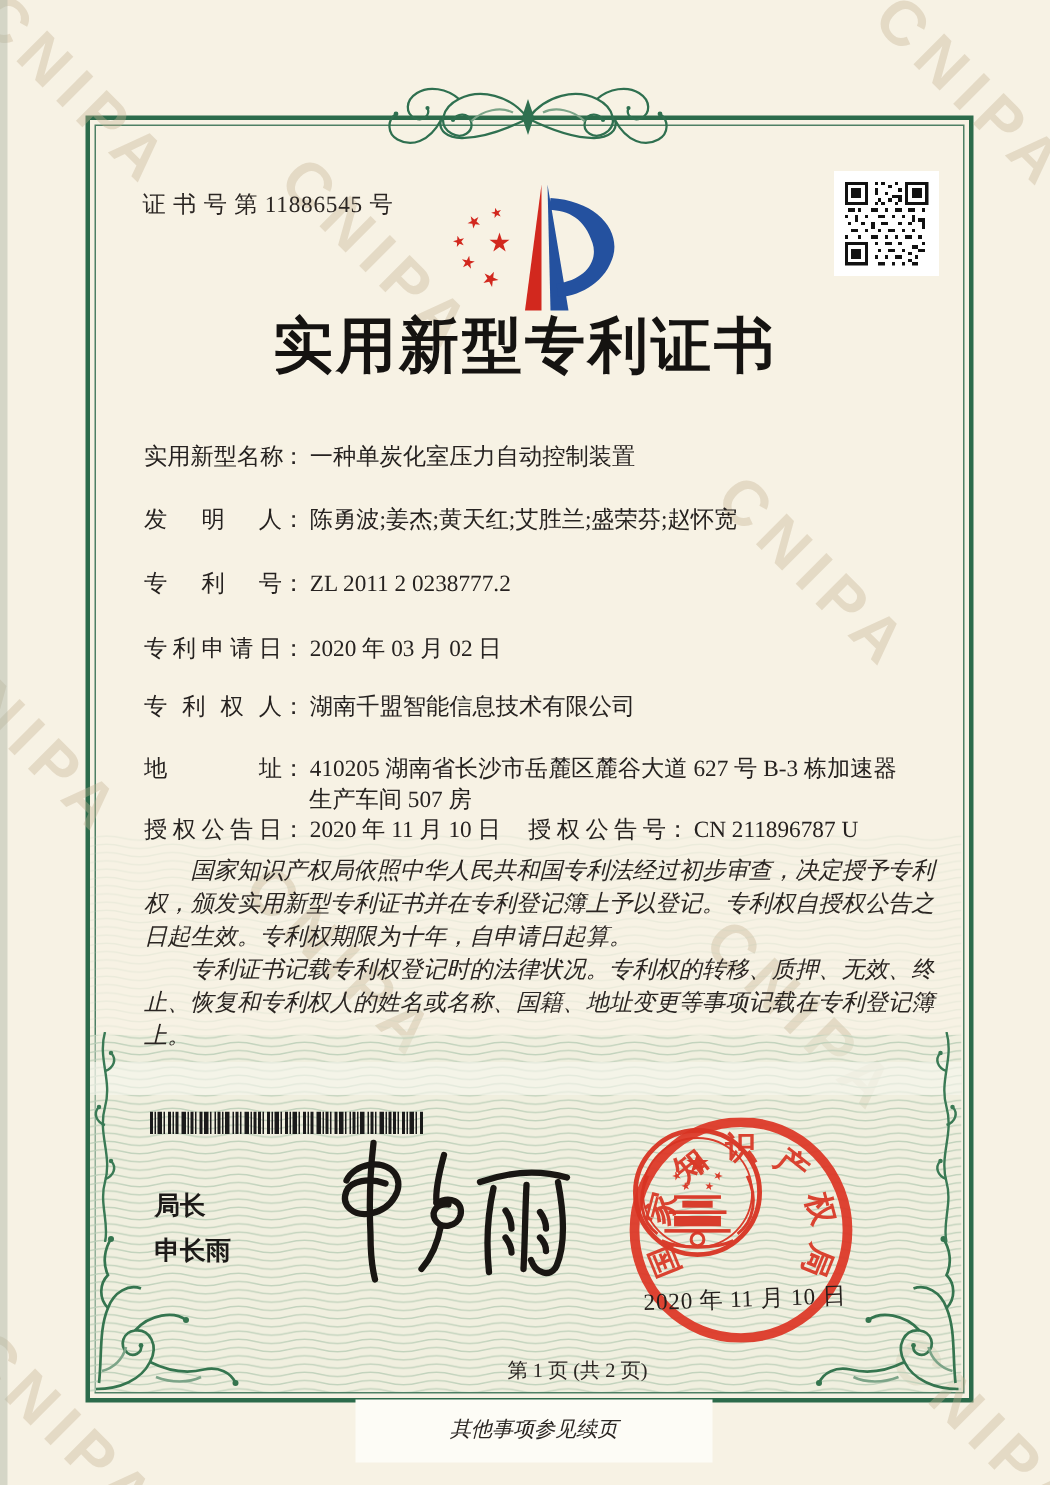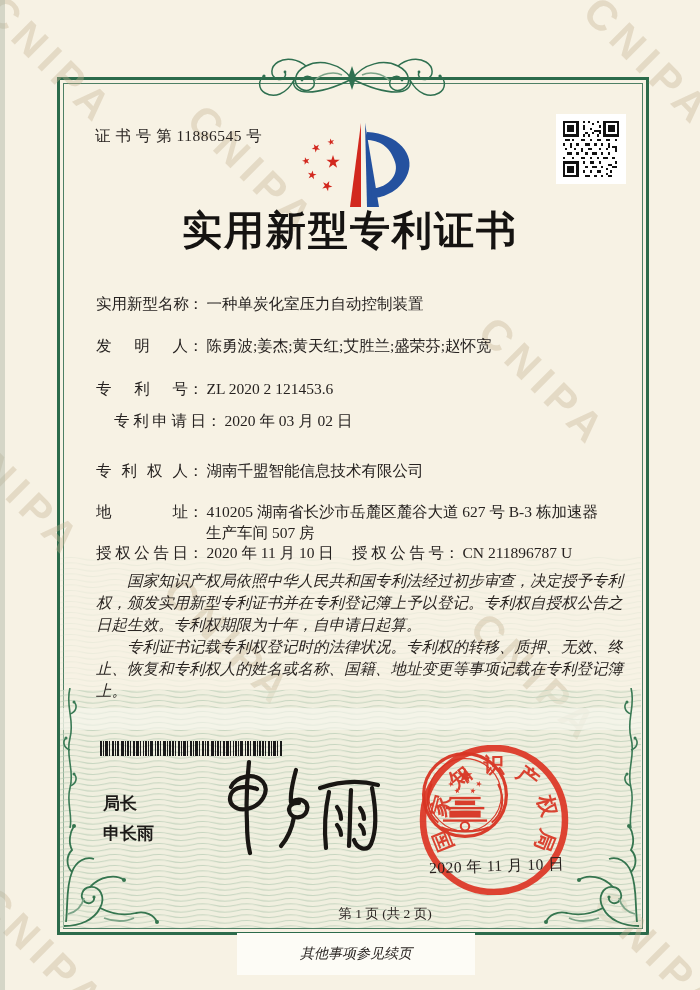--- a/index.html
+++ b/index.html
@@ -34,21 +34,21 @@
   .logo{position:absolute;left:295px;top:117px;z-index:10;}
   .title{position:absolute;left:57px;top:203px;width:586px;text-align:center;font-size:40px;font-weight:700;
          letter-spacing:2px;color:#151311;z-index:10;}
 
   
   .row{position:absolute;left:96px;font-size:15.5px;color:#262220;z-index:10;white-space:nowrap;}
   .flabel{display:inline-block;width:92px;text-align:justify;text-align-last:justify;}
   .colon{display:inline-block;}
   .fval{margin-left:3px;}
   .row-name{top:294px;} .row-inventors{top:336px;} .row-patno{top:379px;}
-  .row-filing{top:411px;margin-left:18px;} .row-patentee{top:461px;} .row-address{top:502px;}
+  .row-filing{top:422px;} .row-patentee{top:461px;} .row-address{top:502px;}
   .row-grant{top:543px;position:absolute;}
   .addr2{margin-left:110px;}
   .grant-pair2{position:absolute;left:256px;top:0;}
 
   
   .paras{position:absolute;left:96px;top:570px;width:527px;font-size:15.5px;line-height:22px;
          color:#2a2522;font-style:italic;z-index:10;}
   .paras p{margin:0;text-indent:2em;}
 
   .barcode{position:absolute;left:100px;top:741px;z-index:11;}
@@ -228,21 +228,21 @@
 
   <div class="title">实用新型专利证书</div>
 
   <div class="row row-inventors">
     <span class="flabel">发明人</span><span class="colon">：</span><span class="fval">陈勇波;姜杰;黄天红;艾胜兰;盛荣芬;赵怀宽</span>
   </div>
   <div class="row row-name">
     <span class="flabel">实用新型名称</span><span class="colon">：</span><span class="fval">一种单炭化室压力自动控制装置</span>
   </div>
   <div class="row row-patno">
-    <span class="flabel">专利号</span><span class="colon">：</span><span class="fval">ZL 2020 2 121453.6</span>
+    <span class="flabel">专利号</span><span class="colon">：</span><span class="fval">ZL 2011 2 0238777.2</span>
   </div>
   <div class="row row-filing">
     <span class="flabel">专利申请日</span><span class="colon">：</span><span class="fval">2020 年 03 月 02 日</span>
   </div>
   <div class="row row-patentee">
     <span class="flabel">专利权人</span><span class="colon">：</span><span class="fval">湖南千盟智能信息技术有限公司</span>
   </div>
   <div class="row row-address">
     <div>
       <span class="flabel">地址</span><span class="colon">：</span><span class="fval">410205 湖南省长沙市岳麓区麓谷大道 627 号 B-3 栋加速器</span>

